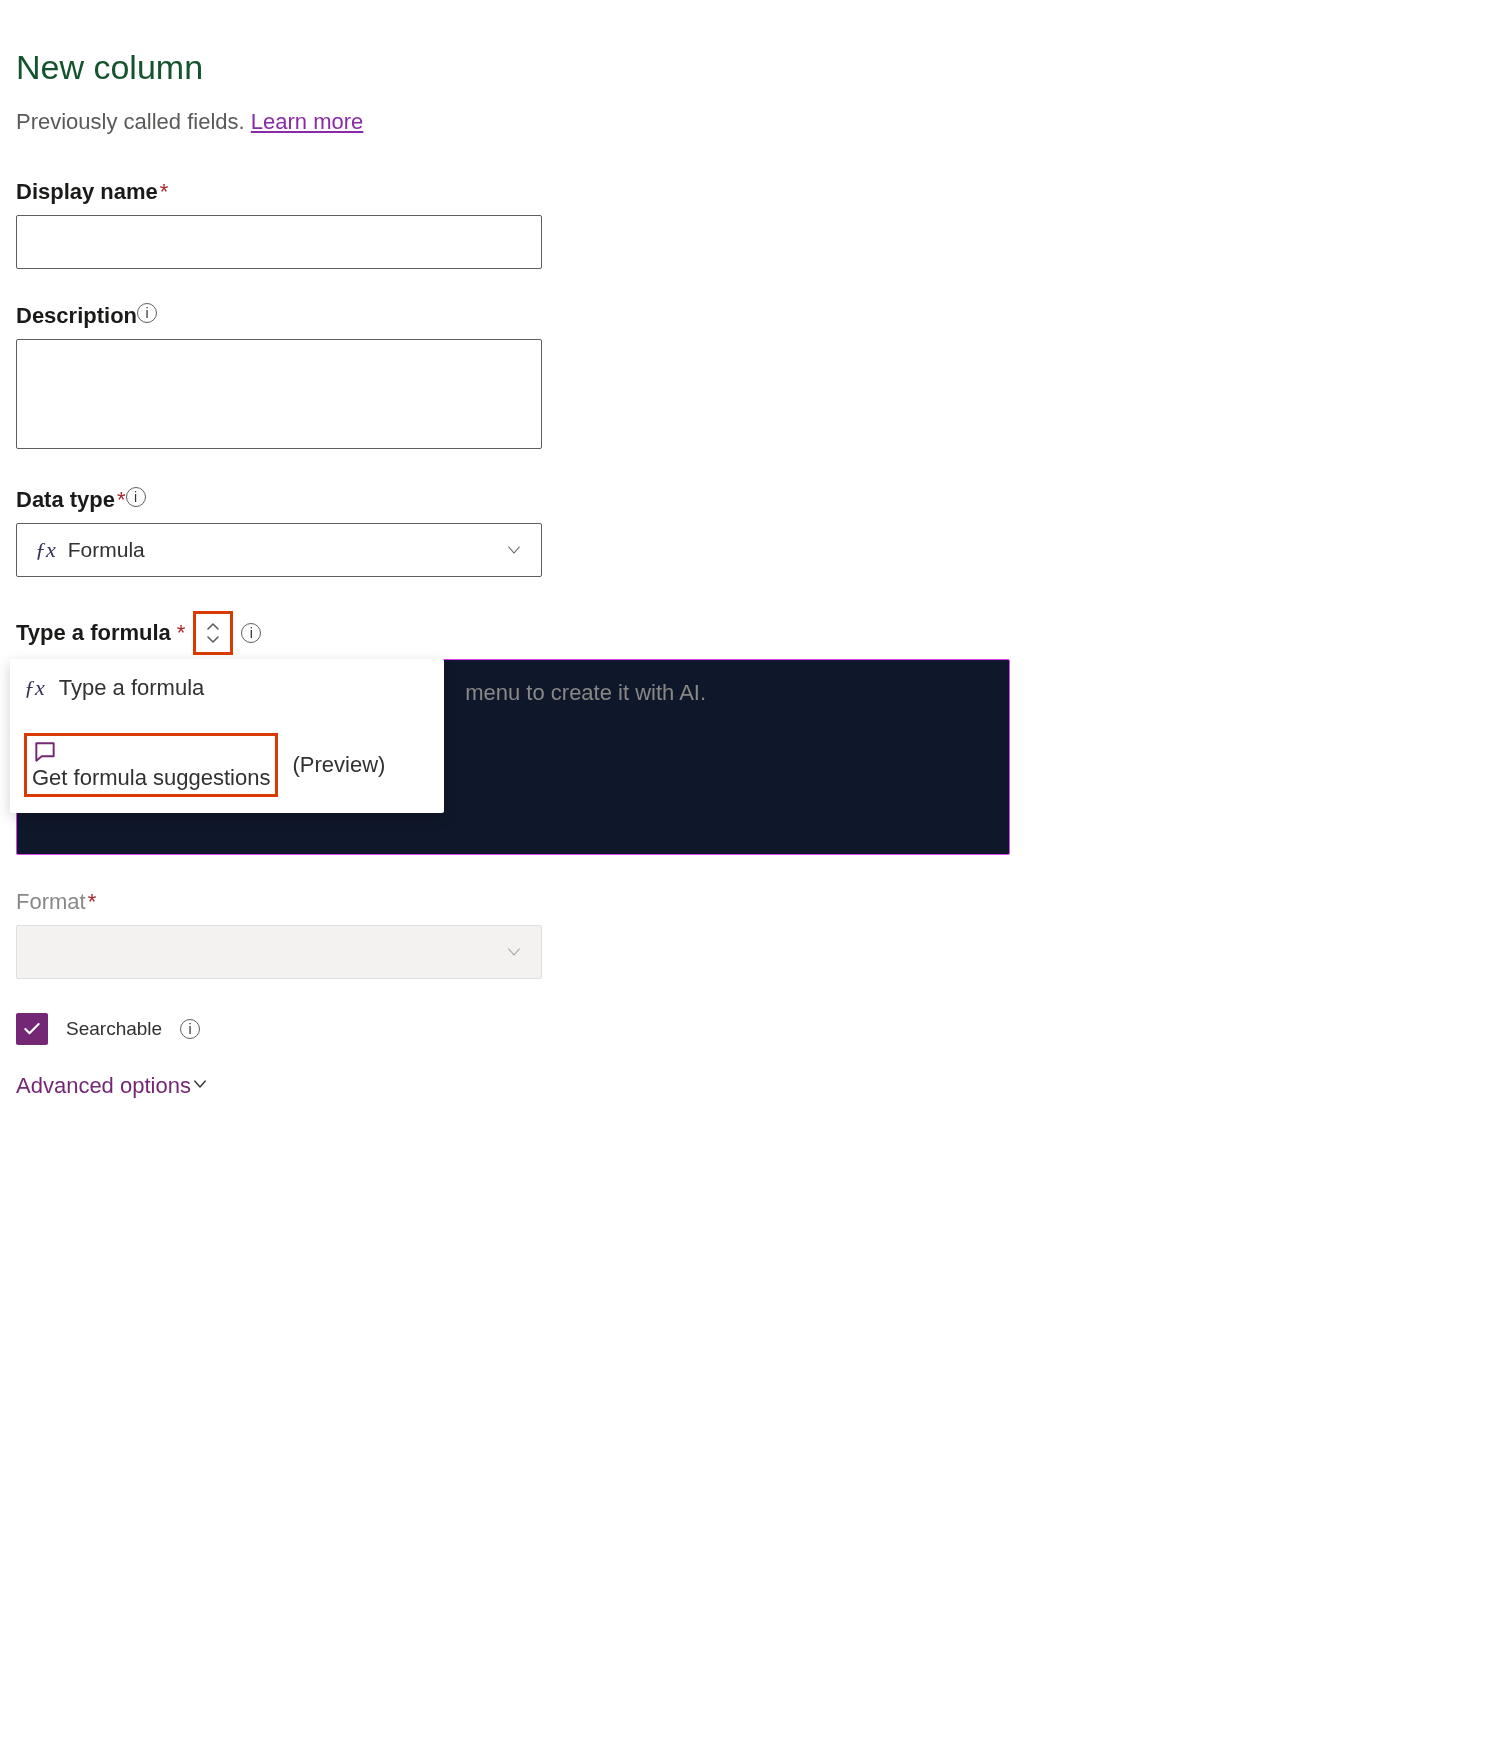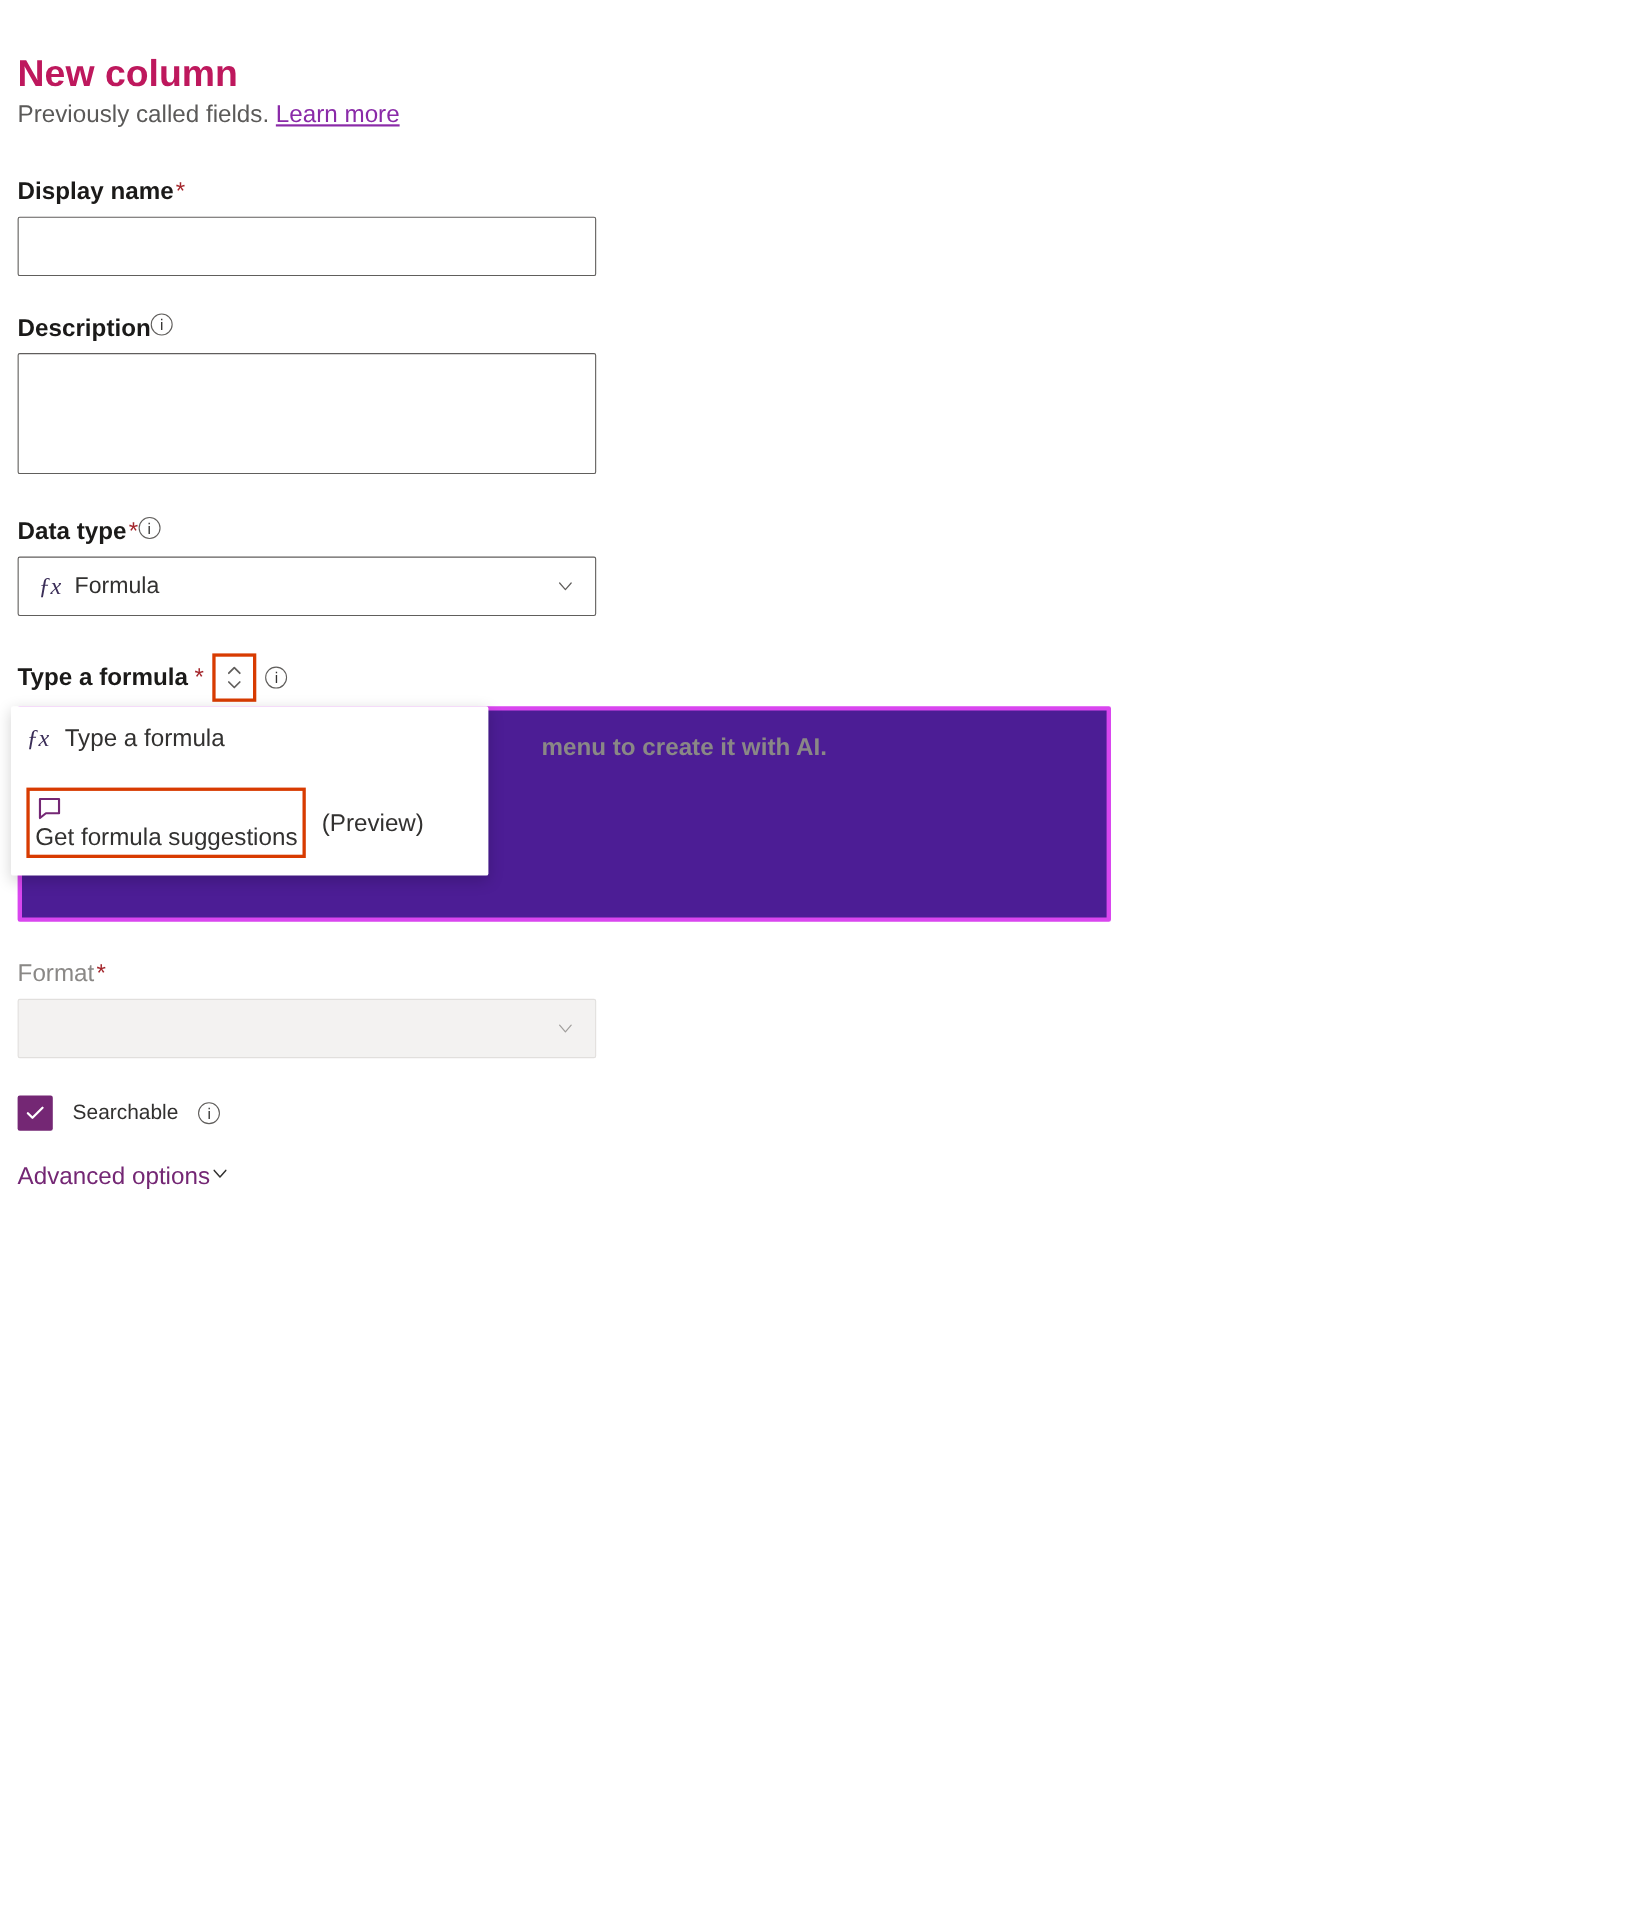--- a/index.html
+++ b/index.html
@@ -10,23 +10,23 @@
     background: #ffffff;
     color: #1b1a19;
   }
   .panel {
     padding: 48px 16px 16px 16px;
     width: 1010px;
     position: relative;
   }
   .title {
     font-size: 34px;
-    font-weight: 700;
-    margin: 0 0 4px 0;
-    color: #be185d;
+    font-weight: 400;
+    margin: 0 0 22px 0;
+    color: #14532d;
   }
   .subtitle {
     font-size: 22px;
     color: #5b5a59;
     margin: 0 0 44px 0;
   }
   .subtitle a {
     color: #8a2aa8;
     text-decoration: underline;
   }
@@ -134,27 +134,26 @@
     margin: 0 4px;
   }
   .expander-inner svg { display:block; }
 
   .formula-area-wrap {
     position: relative;
   }
   .formula-textarea {
     width: 994px;
     height: 196px;
-    border: 4px solid #d946ef;
+    border: 1px solid #d946ef;
     border-radius: 2px;
     padding: 20px 20px;
     font-size: 22px;
     color: #8a8886;
-    background: #4c1d95;
-    font-weight: bold;
+    background: #0f172a;
   }
   .dropdown-panel {
     position: absolute;
     top: 0;
     left: -6px;
     width: 434px;
     background: #fff;
     box-shadow: 0 4px 14px rgba(0,0,0,0.18);
     border-radius: 2px;
     z-index: 5;

